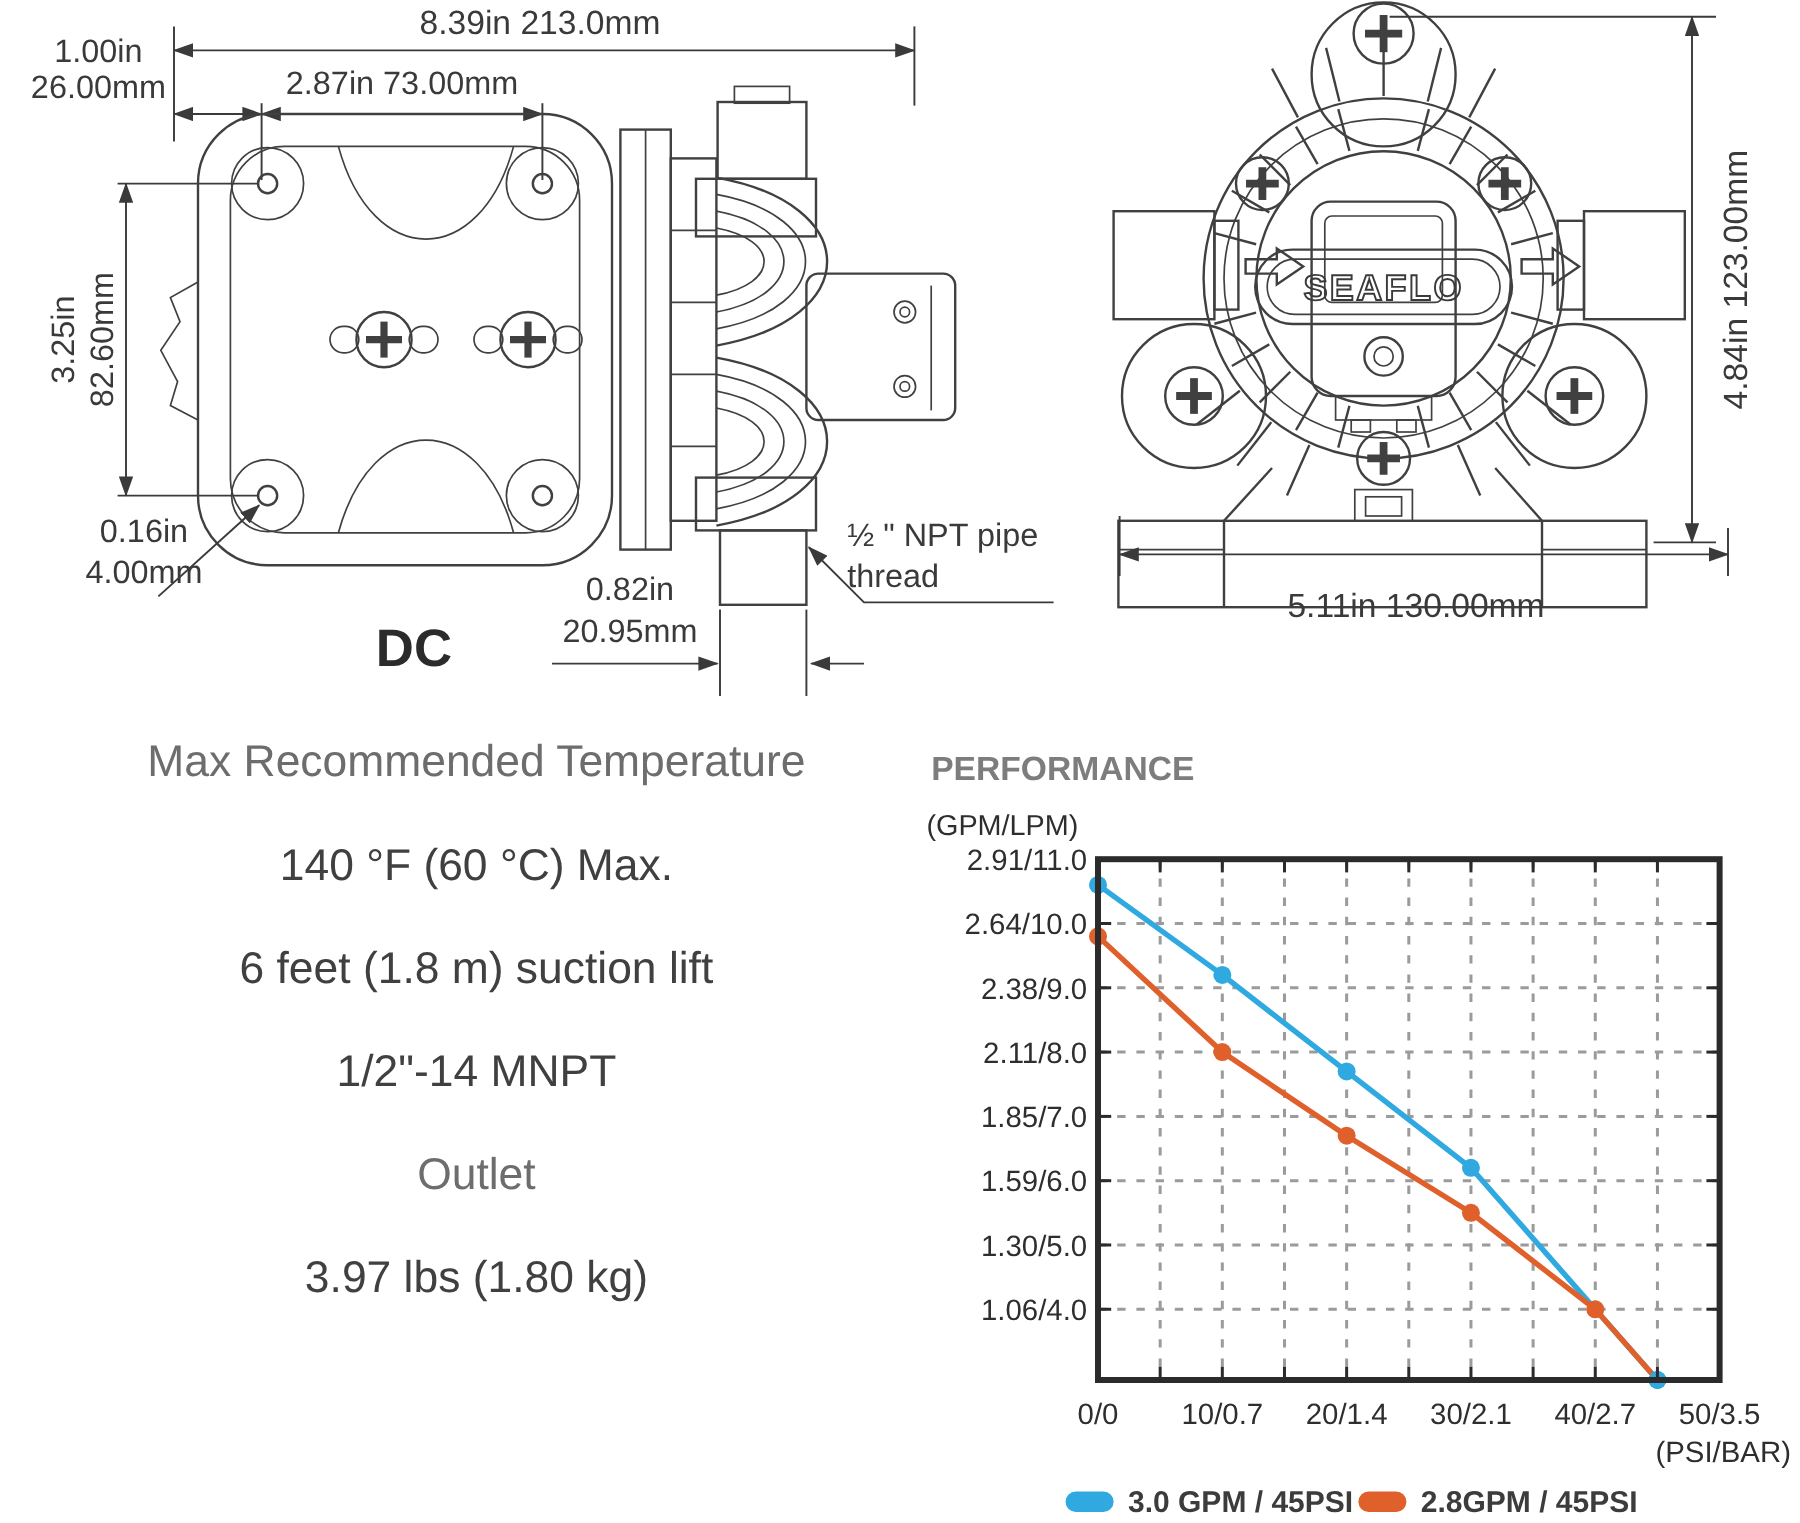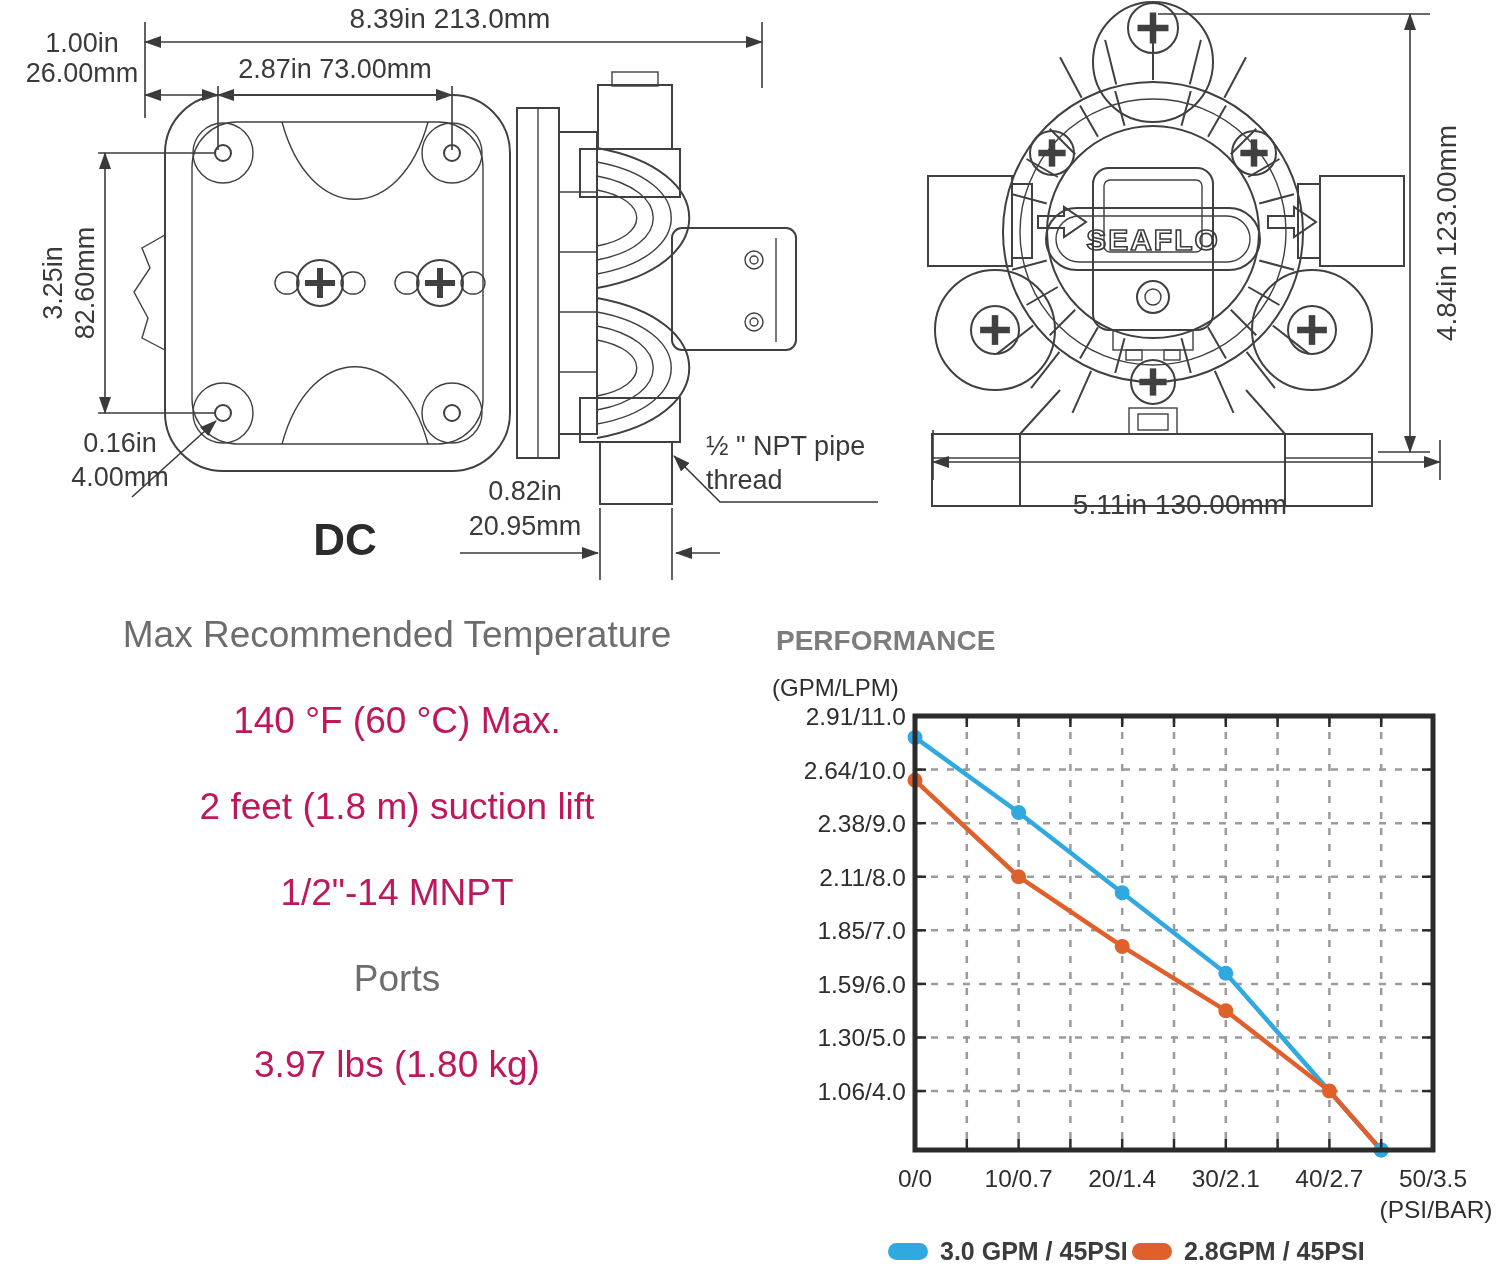--- a/index.html
+++ b/index.html
@@ -12,21 +12,21 @@
   .dimtxt{font-size:27px;fill:#3a3a3a;}
   .dimtxt-b{font-size:28px;fill:#3a3a3a;}
   .viewlbl{font-size:44px;font-weight:bold;fill:#2b2b2b;}
   .part{fill:none;stroke:#404040;stroke-width:2;}
   .part-thin{fill:none;stroke:#404040;stroke-width:1.4;}
   .dimline{stroke:#3a3a3a;stroke-width:1.6;fill:none;}
   .brand{font-size:30px;font-weight:bold;letter-spacing:2px;fill:none;stroke:#3a3a3a;stroke-width:1.6;}
   #specs{position:absolute;left:42px;top:612px;width:710px;}
   .spec-line{height:86px;}
   .spec-h{font-size:37px;font-weight:normal;color:#6d6d6d;line-height:46px;}
-  .spec-v{font-size:37px;color:#be185d;line-height:46px;}
+  .spec-v{font-size:37px;color:#404040;line-height:46px;}
   .ch-title{font-size:28px;font-weight:bold;fill:#7d7d7d;}
   .ch-unit{font-size:24px;fill:#2e2e2e;}
   .ch-lab{font-size:24.5px;fill:#2e2e2e;}
   .ch-leg{font-size:25px;font-weight:bold;fill:#3c3c3c;}
 </style>
 </head>
 <body>
 
 <div id="page">
 
@@ -290,23 +290,23 @@
       <line class="dimline" x1="33" y1="430" x2="33" y2="480"></line>
       <line class="dimline" x1="540" y1="440" x2="540" y2="480"></line>
       <line class="dimline" x1="33" y1="462" x2="540" y2="462" marker-start="url(#as)" marker-end="url(#ae)"></line>
       <text class="dimtxt-b" x="280" y="514" text-anchor="middle">5.11in 130.00mm</text>
     </g>
   </svg>
 
   <div id="specs">
     <div class="spec-line spec-h">Max Recommended Temperature</div>
     <div class="spec-line spec-v">140 °F (60 °C) Max.</div>
-    <div class="spec-line spec-v">2 feet (1.8 m) suction lift</div>
+    <div class="spec-line spec-v">6 feet (1.8 m) suction lift</div>
     <div class="spec-line spec-v">1/2"-14 MNPT</div>
-    <div class="spec-line spec-h">Ports</div>
+    <div class="spec-line spec-h">Outlet</div>
     <div class="spec-line spec-v">3.97 lbs (1.80 kg)</div>
   </div>
 
   <svg id="chart-svg" width="730" height="655" viewBox="0 0 730 655">
     <text class="ch-title" x="6" y="36">PERFORMANCE</text>
     <text class="ch-unit" x="2" y="82">(GPM/LPM)</text>
 
     <g id="ch-grid">
         <line x1="196.8" y1="102" x2="196.8" y2="536" stroke="#9b9b9b" stroke-width="2.5" stroke-dasharray="7 9"></line>
         <line x1="248.60000000000002" y1="102" x2="248.60000000000002" y2="536" stroke="#9b9b9b" stroke-width="2.5" stroke-dasharray="7 9"></line>

